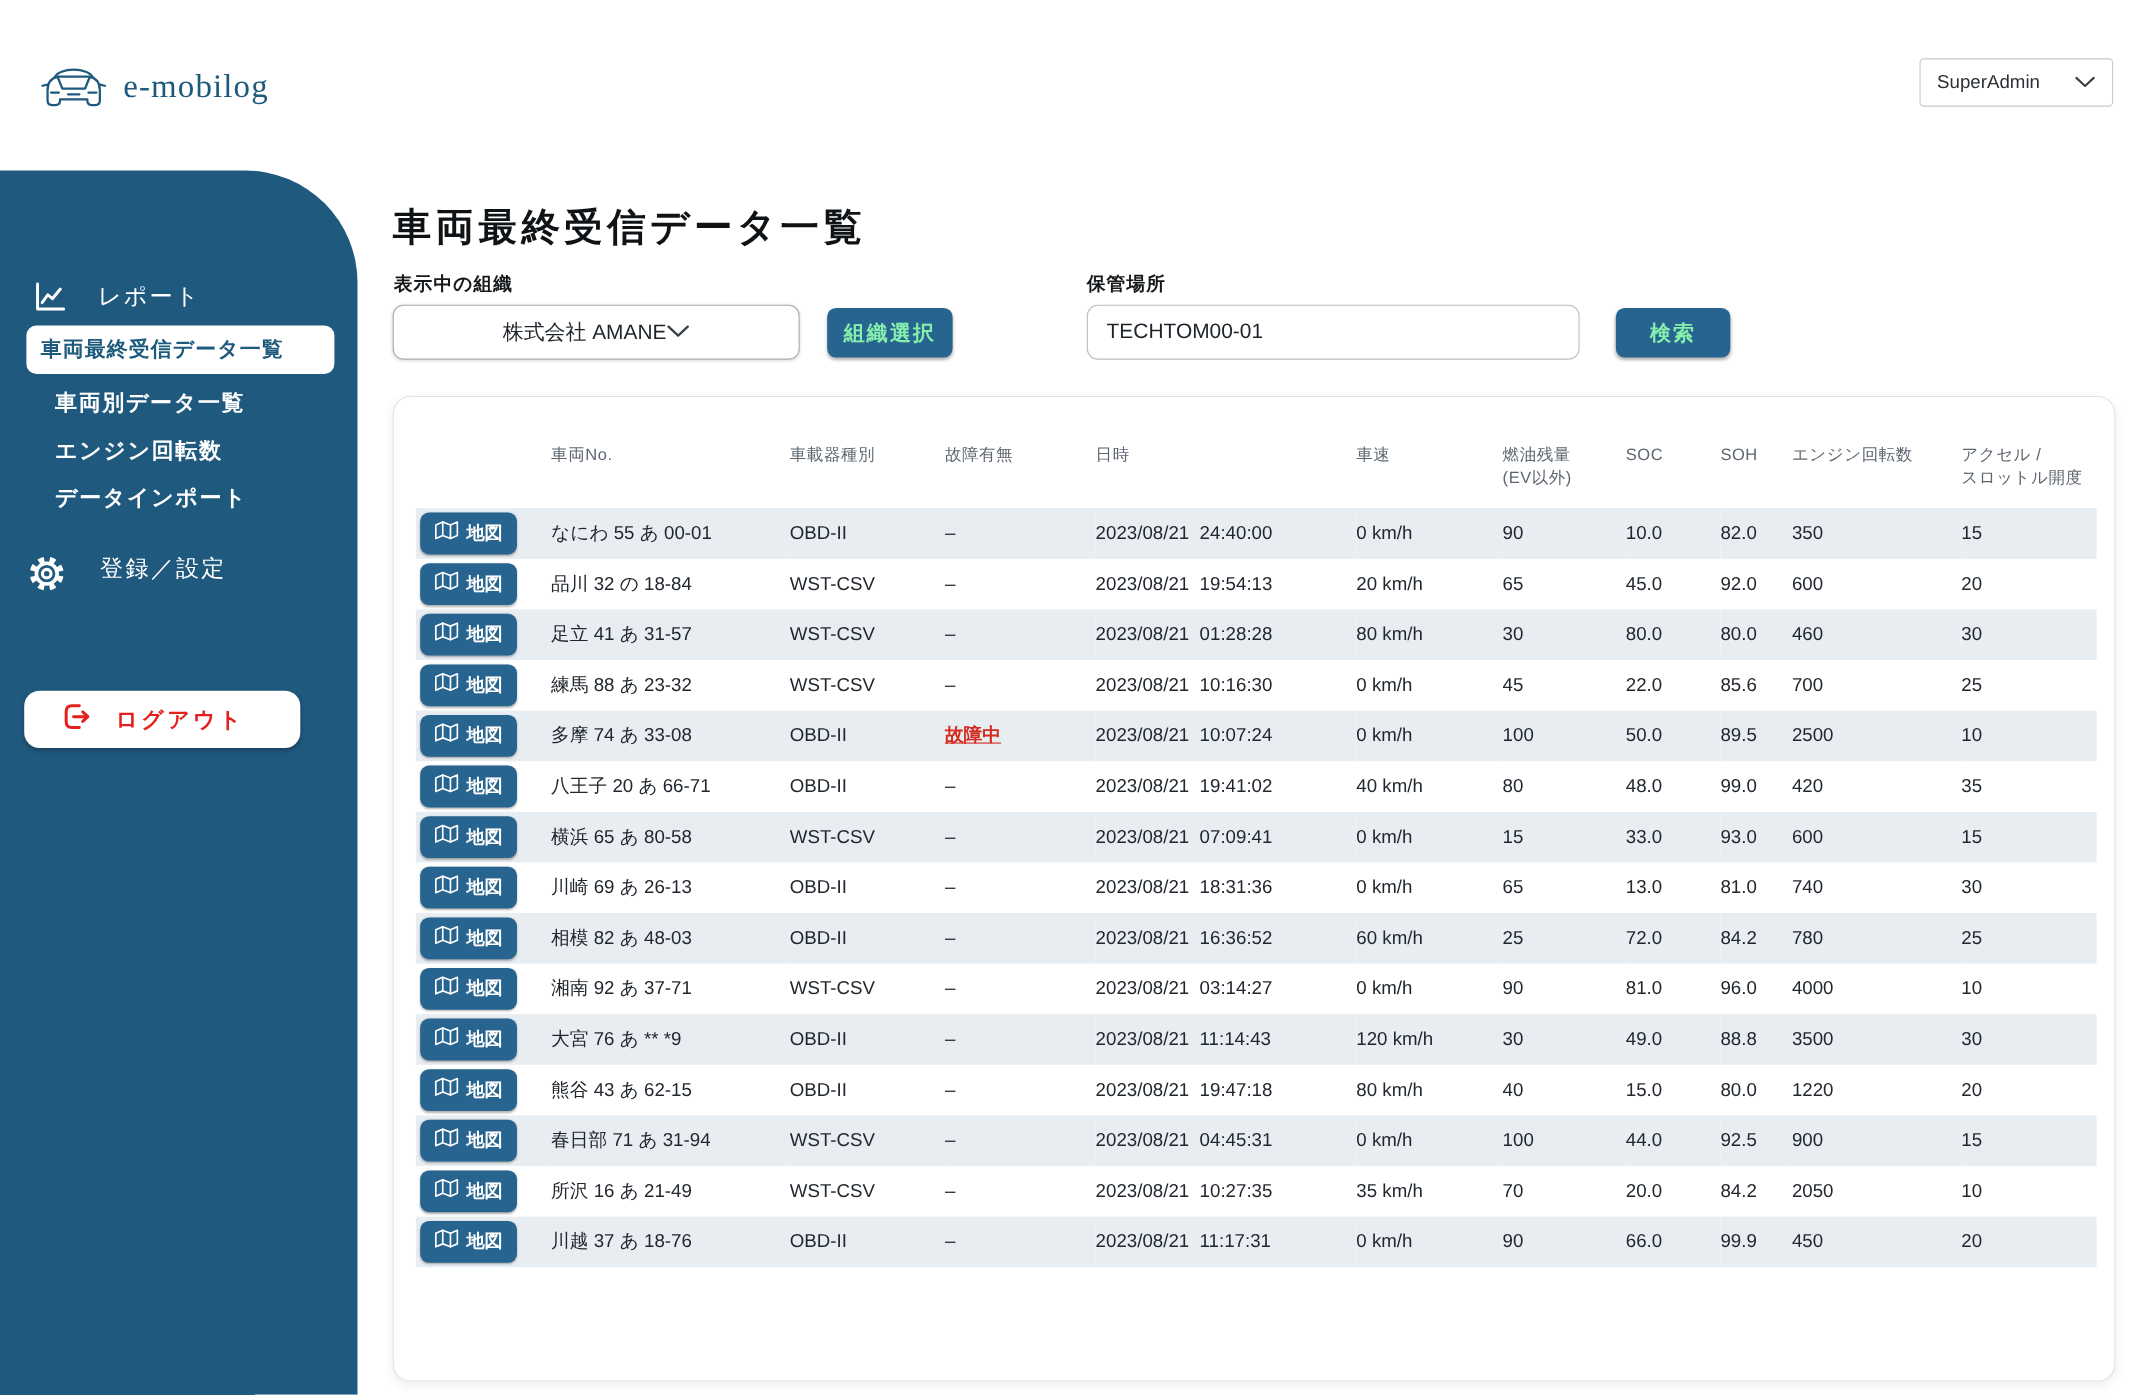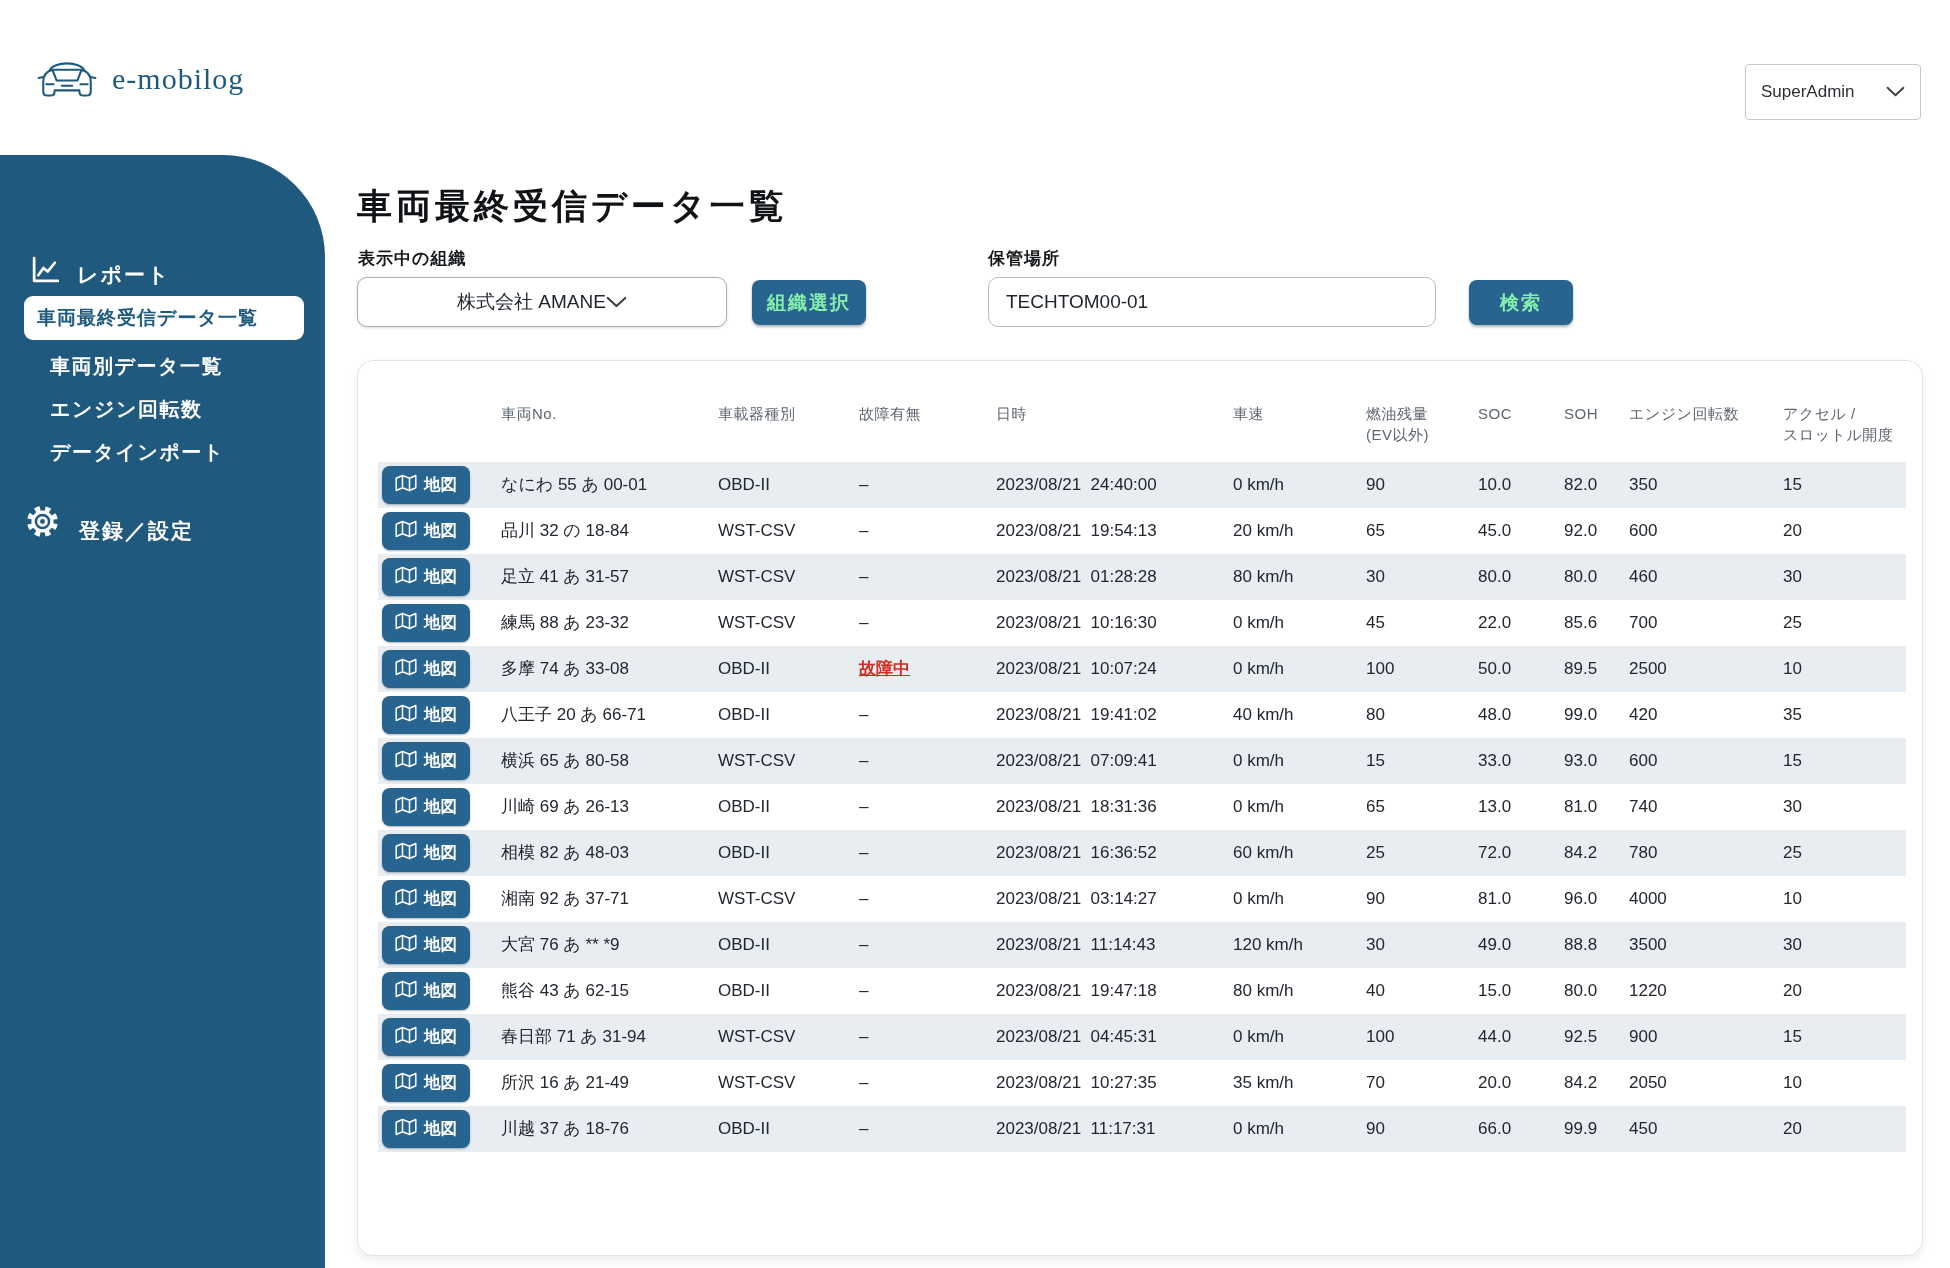--- a/index.html
+++ b/index.html
@@ -4,29 +4,29 @@
 <style>
   * { margin:0; padding:0; box-sizing:border-box; }
   html,body { width:1950px; height:1268px; background:#ffffff; overflow:hidden;
               font-family:"Liberation Sans","DejaVu Sans",sans-serif; color:#1e242b; position:relative; }
 
   
   .logo { position:absolute; left:36px; top:54px; display:flex; align-items:center; gap:14px; }
   .logo svg { display:block; }
   .logo-text { font-family:"Liberation Serif","DejaVu Serif",serif; font-size:30px; color:#1d5a7d; letter-spacing:1px; }
 
-  .account-select { position:absolute; left:1745px; top:64px; width:176px; height:56px;
+  .account-select { position:absolute; left:1745px; top:53px; width:176px; height:44px;
     border:1px solid #c7c9cc; border-radius:4px; background:#fff; display:flex; align-items:center;
     justify-content:space-between; padding:0 15px; font-size:17px; color:#2b2f33; cursor:pointer; }
 
   
   .sidebar { position:absolute; left:0; top:155px; width:325px; height:1113px;
     background:#20597e; border-top-right-radius:102px; }
-  .nav-group { position:absolute; display:flex; align-items:flex-end; gap:18px; color:#fff;
-    font-size:21px; font-weight:700; letter-spacing:2px; cursor:pointer; }
+  .nav-group { position:absolute; display:flex; align-items:flex-start; gap:30px; color:#fff;
+    font-size:21px; font-weight:400; letter-spacing:2px; cursor:pointer; }
   .nav-report { left:30px; top:100px; }
   .nav-settings { left:24px; top:348px; }
   .nav-pill { position:absolute; left:24px; top:141px; width:280px; height:44px; background:#ffffff;
     border-radius:9px; display:flex; align-items:center; padding-left:13px; cursor:pointer; }
   .nav-pill span { color:#1d5a7d; font-size:19px; font-weight:700; letter-spacing:1px; }
   .nav-item { position:absolute; left:50px; color:#fff; font-size:20px; font-weight:700;
     letter-spacing:1.5px; cursor:pointer; white-space:nowrap; }
   .nav-item-1 { top:198px; }
   .nav-item-2 { top:241px; }
   .nav-item-3 { top:284px; }
@@ -122,20 +122,30 @@
     <span>
       <svg width="37" height="37" viewBox="0 0 36 36" fill="none" stroke="#fff">
         <circle cx="18" cy="18" r="12.5" stroke-width="5" stroke-dasharray="5 4.82" transform="rotate(10 18 18)"></circle>
         <circle cx="18" cy="18" r="9.2" stroke-width="3.2"></circle>
         <circle cx="18" cy="18" r="3.8" stroke-width="2.8"></circle>
       </svg>
     </span>
     <span>登録／設定</span>
   </div>
 
+  <button class="logout-btn">
+    <span>
+      <svg width="27" height="27" viewBox="0 0 26 26" fill="none" stroke="#e3201d" stroke-width="2.6" stroke-linecap="round" stroke-linejoin="round">
+        <path d="M15.5,3.5 H9 C5.5,3.5 4,5 4,8.5 V17.5 C4,21 5.5,22.5 9,22.5 H15.5"></path>
+        <line x1="10.5" y1="13" x2="22.5" y2="13"></line>
+        <polyline points="18.5,8.8 23,13 18.5,17.2"></polyline>
+      </svg>
+    </span>
+    <span>ログアウト</span>
+  </button>
 </div>
 
 <h1 class="page-title">車両最終受信データ一覧</h1>
 
 <div class="field-label org-label">表示中の組織</div>
 <div class="select-box org-select">
   <span>株式会社 AMANE</span>
   <span>
     <svg width="21" height="12" viewBox="0 0 18 10" fill="none" stroke="#3a3f44" stroke-width="1.8" stroke-linecap="round" stroke-linejoin="round">
         <polyline points="1.5,1.5 9,8.5 16.5,1.5"></polyline>

